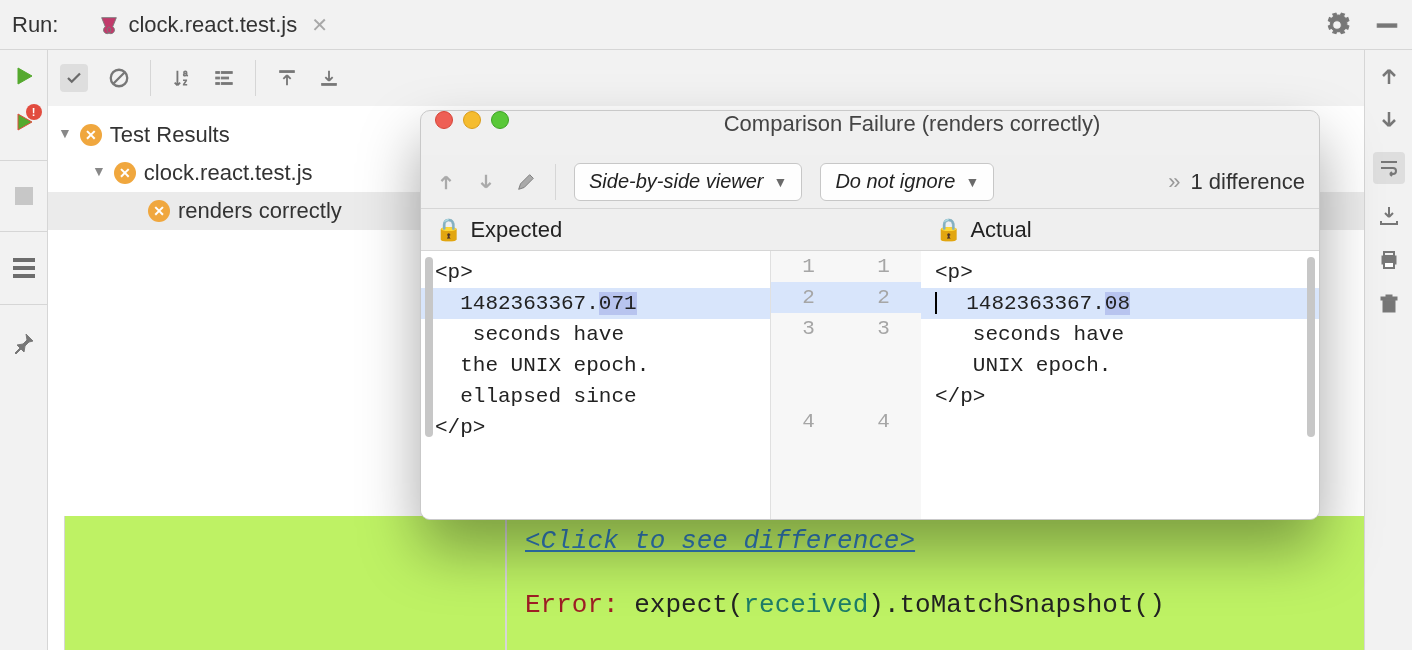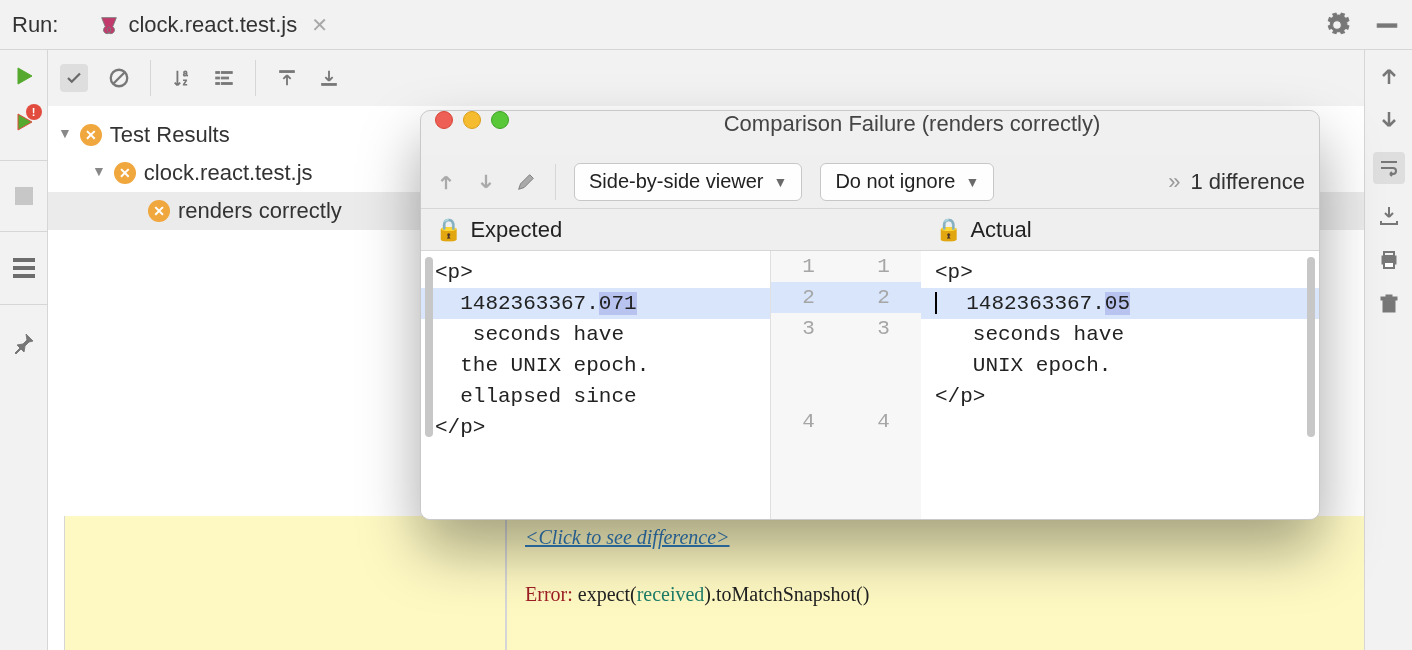--- a/index.html
+++ b/index.html
@@ -44,36 +44,36 @@
   
   .tree { flex: 1; padding: 10px 0; font-size: 22px; color: #333; background: #fff; }
   .tree-row { display: flex; align-items: center; gap: 8px; padding: 6px 10px; }
   .tree-row.sel { background: #ebebeb; }
   .tri { color: #888; font-size: 14px; transform: translateY(-2px);}
   .yellow-dot { width: 22px; height: 22px; border-radius: 50%; background: #f0a73e; display: inline-flex; align-items: center; justify-content: center; color: #fff; font-weight: bold; font-size: 14px;}
   .indent1 { padding-left: 44px; }
   .indent2 { padding-left: 100px; }
 
   
-  .console { position: absolute; left: 64px; right: 48px; top: 466px; bottom: 0; background: #fef9c3; padding: 10px 20px 10px 460px; font-family: Liberation Serif, serif; font-size: 20px; border-left: 1px solid #d6d6d6; }
+  .console { position: absolute; left: 64px; right: 48px; top: 466px; bottom: 0; background: #bef264; padding: 10px 20px 10px 460px; font-family: Liberation Mono, monospace; font-size: 26px; border-left: 1px solid #d6d6d6; }
   .console .lnk { color: #317ab8; text-decoration: underline; font-style: italic; }
   .console .err { color: #9f1e25; text-align: right; }
   .console .rec { color: #1d7d68; }
   .console .sep-line { border-left: 2px solid #d6d6d6; height: 100%; position: absolute; left: 440px; top: 0; }
 
   
   .dialog { position: absolute; left: 420px; top: 60px; width: 900px; background: #f0f0f0; border-radius: 10px; box-shadow: 0 30px 60px rgba(0,0,0,0.35); border: 1px solid #c9c9c9; overflow: hidden; }
   .titlebar { height: 44px; display: flex; padding: 0 14px; gap: 10px; }
   .tlbtn { width: 18px; height: 18px; border-radius: 50%; }
   .red { background: #ee5f55; border:1px solid #d64538;}
   .ylw { background: #f5bc2f; border:1px solid #d89c1b;}
   .grn { background: #59c838; border:1px solid #3ea225;}
   .title { flex: 1; text-align: center; font-size: 22px; color: #444; }
   .diffbar { height: 54px; display: flex; align-items: center; padding: 0 14px; gap: 18px; border-bottom: 1px solid #d6d6d6; background: #efefef;}
-  .sel-btn { height: 38px; border: 1px solid #c7c7c7; border-radius: 6px; background: #fefefe; padding: 0 14px; display: flex; align-items: center; gap: 10px; font-size: 20px; }
+  .sel-btn { height: 38px; border: 1px solid #c7c7c7; border-radius: 6px; background: #fefefe; padding: 0 14px; display: flex; align-items: center; gap: 10px; font-size: 20px; font-style: italic; }
   .caret { color: #6a6a6a; font-size: 14px; }
   .diff-cnt { margin-left: auto; display: flex; align-items: center; gap: 10px; font-size: 22px; color: #333; }
   .headers { height: 42px; display: flex; align-items: center; font-size: 22px; border-bottom: 1px solid #d6d6d6; background: #efefef; }
   .hcell { display: flex; align-items: center; gap: 8px; padding: 0 14px; }
   .hleft { width: 350px; }
   .hmid { width: 150px; }
   .hright { flex: 1; }
   .lock { color: #7a7a7a; }
   .diff-body { display: flex; font-family: Menlo, "Courier New", monospace; font-size: 21px; height: 268px; position: relative; }
   .col-code { width: 350px; background: #fff; padding: 6px 0; overflow: hidden; border-right: 1px solid #e0e0e0;}
@@ -335,21 +335,21 @@
             <div class="numln">1</div>
             <div class="numln diff">2</div>
             <div class="numln">3</div>
             <div class="numln">&nbsp;</div>
             <div class="numln">&nbsp;</div>
             <div class="numln">4</div>
           </div>
         </div>
         <div class="col-code2">
           <div class="ln">&lt;p&gt;</div>
-          <div class="ln diff"><span class="cursor"></span><span>  1482363367.</span><span class="frag-hi">05</span></div>
+          <div class="ln diff"><span class="cursor"></span><span>  1482363367.</span><span class="frag-hi">08</span></div>
           <div class="ln">   seconds have</div>
           <div class="ln">   UNIX epoch.</div>
           <div class="ln">&lt;/p&gt;</div>
         </div>
         <div class="vscroll"></div>
       </div>
     </div>
   </div>
 </div>
 

